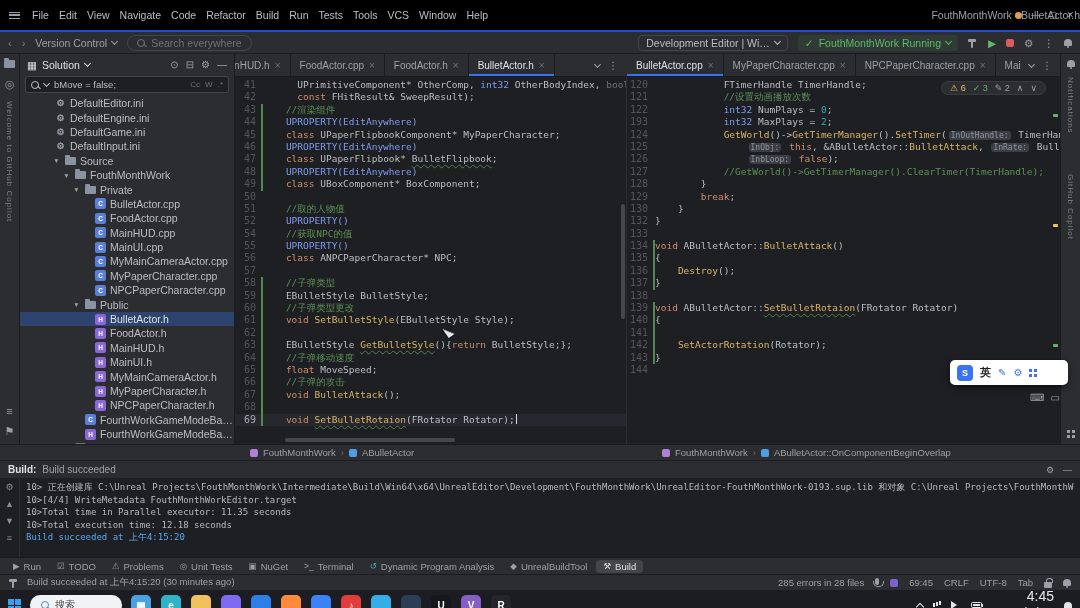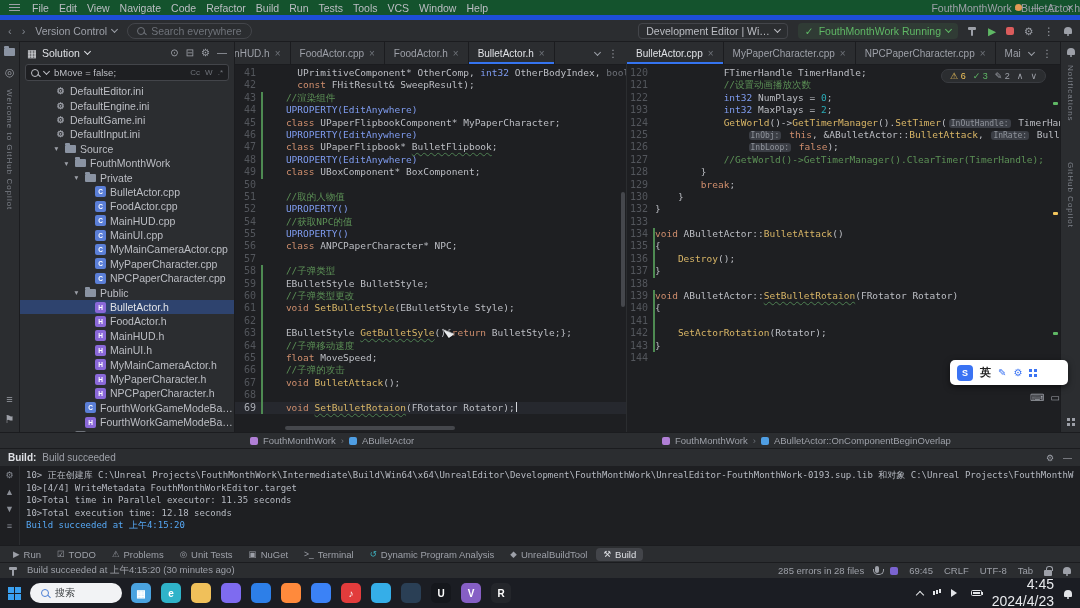--- a/index.html
+++ b/index.html
@@ -1,20 +1,20 @@
 <!DOCTYPE html>
 <html><head>
 <meta charset="utf-8">
 <style>
 *{box-sizing:border-box;margin:0;padding:0}
 body{margin:0;background:#000;font-family:"Liberation Sans",sans-serif}
 #app{position:relative;width:1080px;height:608px;background:#1e1f22;color:#bcbec4;overflow:hidden;font-size:11px}
 
 
-.titlebar{position:relative;display:flex;align-items:center;height:20px;background:#14532d;border-bottom:5px solid #1d4ed8;padding:0 6px;font-size:10.5px;color:#bcbec4}
+.titlebar{position:relative;display:flex;align-items:center;height:32px;background:#000000;border-bottom:2px solid #1d4ed8;padding:0 6px;font-size:10.5px;color:#bcbec4}
 .burger{width:11px;height:7px;border-top:1.4px solid #9da0a8;border-bottom:1.4px solid #9da0a8;position:relative;margin:0 7px 0 3px}
 .burger::after{content:"";position:absolute;left:0;right:0;top:1.8px;height:1.4px;background:#9da0a8}
 .menu-item{padding:1px 5px;border-radius:3px}
 .tb-title{position:absolute;left:8px;right:0;text-align:right;color:#9da0a8;pointer-events:none}
 .tb-right{margin-left:auto;display:flex;align-items:center;gap:9px;z-index:2;color:#9da0a8;font-size:9px}
 .dot{width:7px;height:7px;border-radius:50%;background:#e09956}
 
 
 .toolbar{display:flex;align-items:center;height:22px;background:#2b2d30;border-bottom:1px solid #1b1c1f;padding:0 8px;gap:10px;font-size:10.5px;color:#9da0a8}
 .navarr{font-size:11px;color:#80858e}

